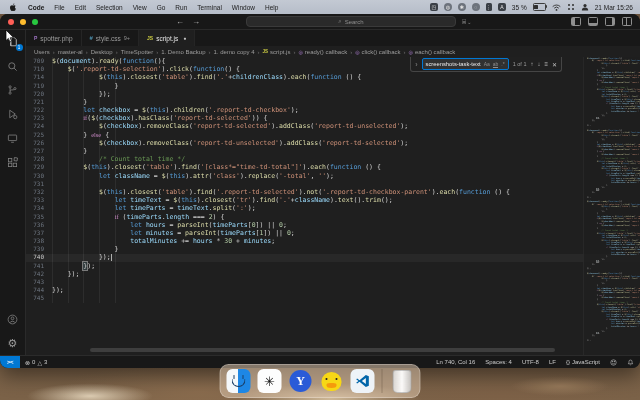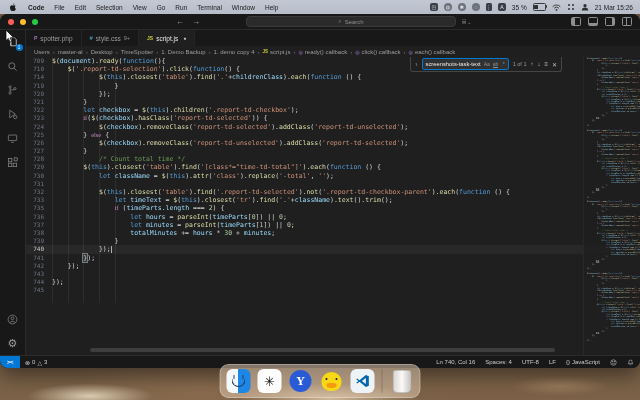--- a/index.html
+++ b/index.html
@@ -60,21 +60,21 @@
   .breadcrumb{height:11px;background:#1f1f1f;display:flex;align-items:center;font-size:6px;color:#9d9d9d;padding-left:8px;gap:2px;flex:0 0 11px;white-space:nowrap;overflow:hidden;}
   .bsep{color:#6e6e6e;font-size:6px;margin:0 1px;}
   .bitem{display:flex;align-items:center;gap:2px;}
   .mic{color:#b180d7;font-size:5px;}
   .fic.mini{font-size:4.5px;}
   
   .editor{flex:1;position:relative;background:#1f1f1f;overflow:hidden;}
   .guides{position:absolute;top:0;left:0;height:246px;width:100%;pointer-events:none;}
   .guides i{position:absolute;top:0;bottom:0;width:1px;background:#2d2d2d;}
   .code{position:relative;font-family:"DejaVu Sans Mono",monospace;font-size:6.5px;line-height:8.2px;}
-  .line{display:flex;height:8.2px;align-items:flex-start;}
+  .line{display:flex;height:8.2px;align-items:flex-end;}
   .line.cur{background:rgba(255,255,255,.045);}
   .ln{width:18px;text-align:right;color:#6e7681;font-size:6px;flex:0 0 18px;}
   .line.cur .ln{color:#cccccc;}
   .codetxt{margin-left:8px;white-space:pre;}
   .tk-p{color:#d4d4d4;}.tk-fn{color:#dcdcaa;}.tk-v{color:#9cdcfe;}.tk-k{color:#569cd6;}
   .tk-kw{color:#c586c0;font-family:Liberation Serif, serif;}.tk-s{color:#ce9178;}.tk-n{color:#b5cea8;}.tk-c{color:#6a9955;}
   .tk-bm{color:#d4d4d4;outline:0.7px solid #7a7a7a;background:rgba(90,130,140,.25);}
   .cursor{display:inline-block;width:1px;height:7px;background:#aeafad;vertical-align:middle;}
   .minimap{position:absolute;top:0;right:0;width:57px;bottom:0;background:#1f1f1f;border-left:1px solid #2a2a2a;overflow:hidden;opacity:.85;font-family:"DejaVu Sans Mono",monospace;font-size:2px;line-height:2.4px;padding-left:3px;box-sizing:border-box;}
   .mline{height:2.4px;white-space:pre;overflow:hidden;}
@@ -371,20 +371,24 @@
               </div>
               <div class="line">
                 <span class="ln">732</span>
                 <span class="codetxt"><span class="tk-p">            </span><span class="tk-fn">$</span><span class="tk-p">(</span><span class="tk-k">this</span><span class="tk-p">).</span><span class="tk-fn">closest</span><span class="tk-p">(</span><span class="tk-s">'table'</span><span class="tk-p">).</span><span class="tk-fn">find</span><span class="tk-p">(</span><span class="tk-s">'.report-td-selected'</span><span class="tk-p">).</span><span class="tk-fn">not</span><span class="tk-p">(</span><span class="tk-s">'.report-td-checkbox-parent'</span><span class="tk-p">).</span><span class="tk-fn">each</span><span class="tk-p">(</span><span class="tk-k">function</span><span class="tk-p"> () {</span></span>
               </div>
               <div class="line">
                 <span class="ln">733</span>
                 <span class="codetxt"><span class="tk-p">                </span><span class="tk-k">let</span><span class="tk-p"> </span><span class="tk-v">timeText</span><span class="tk-p"> = </span><span class="tk-fn">$</span><span class="tk-p">(</span><span class="tk-k">this</span><span class="tk-p">).</span><span class="tk-fn">closest</span><span class="tk-p">(</span><span class="tk-s">'tr'</span><span class="tk-p">).</span><span class="tk-fn">find</span><span class="tk-p">(</span><span class="tk-s">'.'</span><span class="tk-p">+</span><span class="tk-v">className</span><span class="tk-p">).</span><span class="tk-fn">text</span><span class="tk-p">().</span><span class="tk-fn">trim</span><span class="tk-p">();</span></span>
               </div>
               <div class="line">
+                <span class="ln">734</span>
+                <span class="codetxt"><span class="tk-p">                </span><span class="tk-k">let</span><span class="tk-p"> </span><span class="tk-v">timeParts</span><span class="tk-p"> = </span><span class="tk-v">timeText</span><span class="tk-p">.</span><span class="tk-fn">split</span><span class="tk-p">(</span><span class="tk-s">':'</span><span class="tk-p">);</span></span>
+              </div>
+              <div class="line">
                 <span class="ln">735</span>
                 <span class="codetxt"><span class="tk-p">                </span><span class="tk-kw">if</span><span class="tk-p"> (</span><span class="tk-v">timeParts</span><span class="tk-p">.</span><span class="tk-v">length</span><span class="tk-p"> === </span><span class="tk-n">2</span><span class="tk-p">) {</span></span>
               </div>
               <div class="line">
                 <span class="ln">736</span>
                 <span class="codetxt"><span class="tk-p">                    </span><span class="tk-k">let</span><span class="tk-p"> </span><span class="tk-v">hours</span><span class="tk-p"> = </span><span class="tk-fn">parseInt</span><span class="tk-p">(</span><span class="tk-v">timeParts</span><span class="tk-p">[</span><span class="tk-n">0</span><span class="tk-p">]) || </span><span class="tk-n">0</span><span class="tk-p">;</span></span>
               </div>
               <div class="line">
                 <span class="ln">737</span>
                 <span class="codetxt"><span class="tk-p">                    </span><span class="tk-k">let</span><span class="tk-p"> </span><span class="tk-v">minutes</span><span class="tk-p"> = </span><span class="tk-fn">parseInt</span><span class="tk-p">(</span><span class="tk-v">timeParts</span><span class="tk-p">[</span><span class="tk-n">1</span><span class="tk-p">]) || </span><span class="tk-n">0</span><span class="tk-p">;</span></span>

